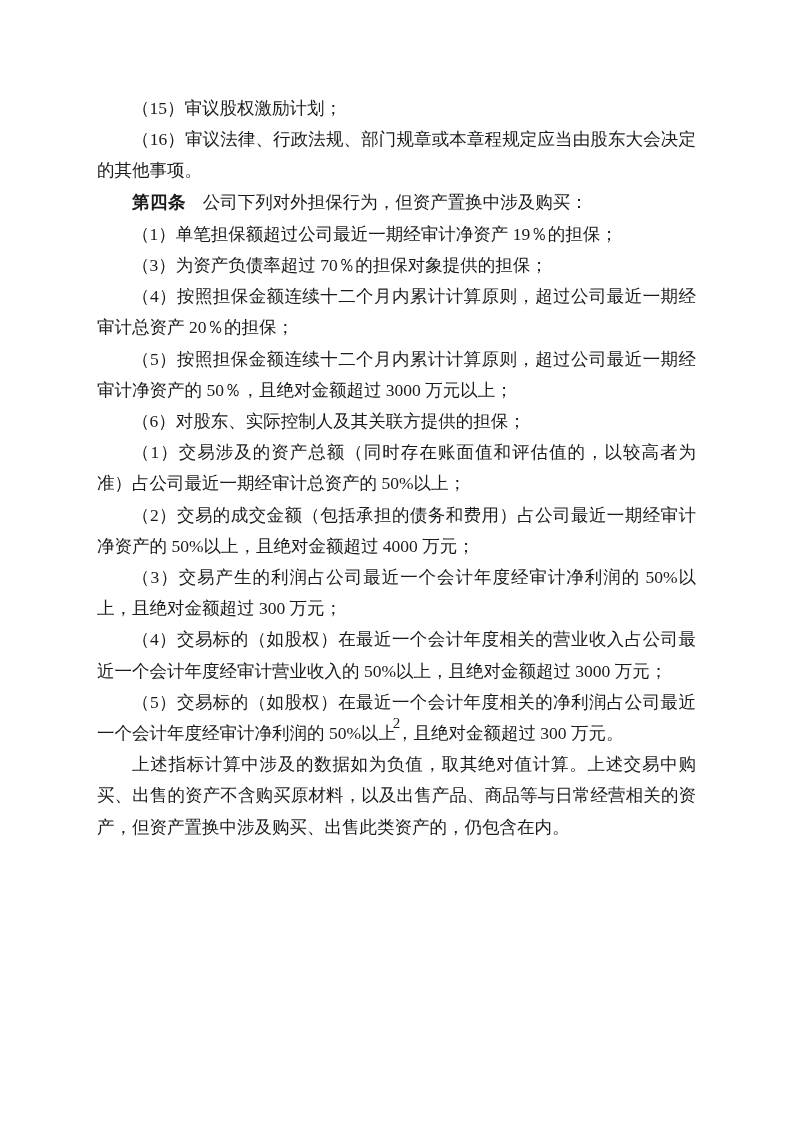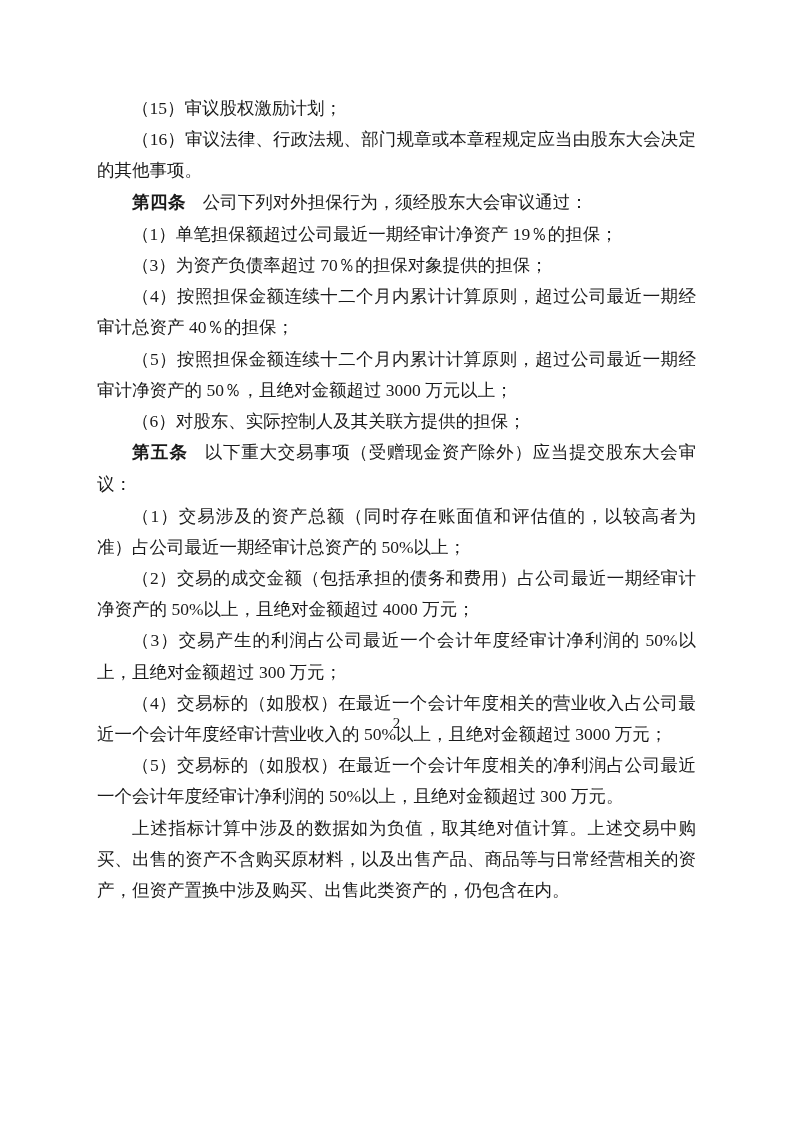--- a/index.html
+++ b/index.html
@@ -46,27 +46,26 @@
     color: #1a1a1a;
   }
 </style>
 </head>
 <body>
 
 <div class="page">
   <div class="content">
     <p><span>（15）审议股权激励计划；</span></p>
     <p><span>（16）审议法律、行政法规、部门规章或本章程规定应当由股东大会决定的其他事项。</span></p>
-    <p><span class="article-label">第四条</span><span>公司下列对外担保行为，须经股东大会审议通过：</span></p>
+    <p><span class="article-label">第四条</span><span>公司下列对外担保行为，但资产置换中涉及购买：</span></p>
     <p><span>（1）单笔担保额超过公司最近一期经审计净资产 19％的担保；</span></p>
     <p><span>（3）为资产负债率超过 70％的担保对象提供的担保；</span></p>
-    <p><span>（4）按照担保金额连续十二个月内累计计算原则，超过公司最近一期经审计总资产 40％的担保；</span></p>
+    <p><span>（4）按照担保金额连续十二个月内累计计算原则，超过公司最近一期经审计总资产 20％的担保；</span></p>
     <p><span>（5）按照担保金额连续十二个月内累计计算原则，超过公司最近一期经审计净资产的 50％，且绝对金额超过 3000 万元以上；</span></p>
     <p><span>（6）对股东、实际控制人及其关联方提供的担保；</span></p>
-    <p><span class="article-label">第五条</span><span>以下重大交易事项（受赠现金资产除外）应当提交股东大会审议：</span></p>
     <p><span>（1）交易涉及的资产总额（同时存在账面值和评估值的，以较高者为准）占公司最近一期经审计总资产的 50%以上；</span></p>
     <p><span>（2）交易的成交金额（包括承担的债务和费用）占公司最近一期经审计净资产的 50%以上，且绝对金额超过 4000 万元；</span></p>
     <p><span>（3）交易产生的利润占公司最近一个会计年度经审计净利润的 50%以上，且绝对金额超过 300 万元；</span></p>
     <p><span>（4）交易标的（如股权）在最近一个会计年度相关的营业收入占公司最近一个会计年度经审计营业收入的 50%以上，且绝对金额超过 3000 万元；</span></p>
     <p><span>（5）交易标的（如股权）在最近一个会计年度相关的净利润占公司最近一个会计年度经审计净利润的 50%以上，且绝对金额超过 300 万元。</span></p>
     <p><span>上述指标计算中涉及的数据如为负值，取其绝对值计算。上述交易中购买、出售的资产不含购买原材料，以及出售产品、商品等与日常经营相关的资产，但资产置换中涉及购买、出售此类资产的，仍包含在内。</span></p>
   </div>
   <div class="page-footer">2</div>
 </div>
 

